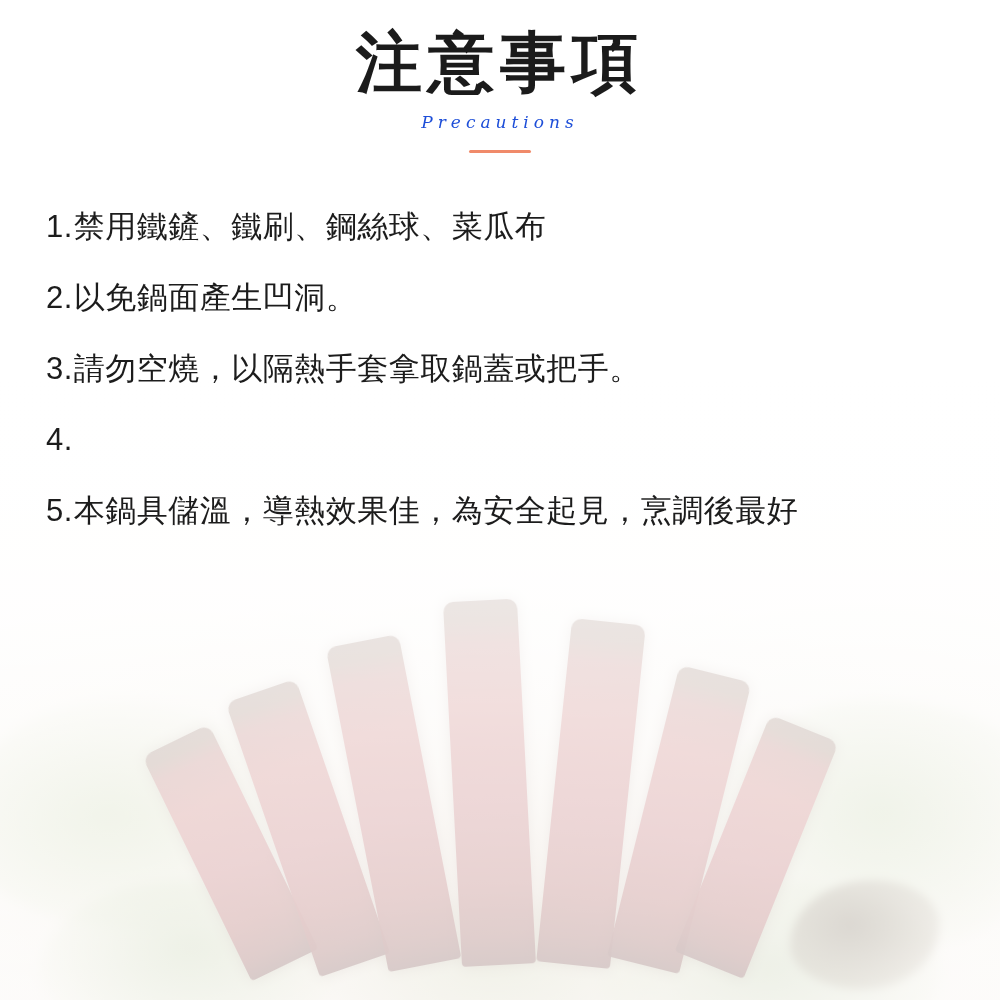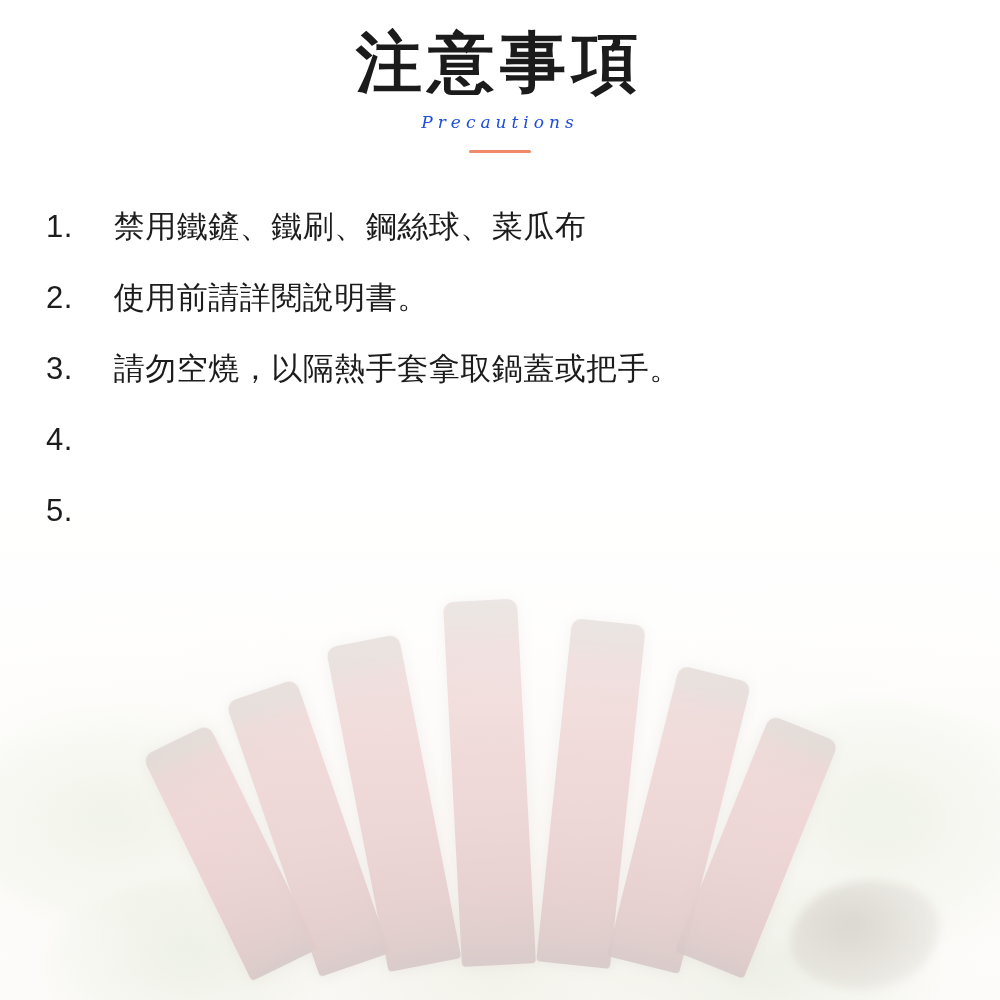--- a/index.html
+++ b/index.html
@@ -156,21 +156,20 @@
   .num {
     flex: 0 0 auto;
     font-family: "Liberation Sans", sans-serif;
     font-size: 31px;
     color: #1c1c1c;
     margin-right: 1px;
   }
   .txt {
     flex: 1 1 auto;
     text-indent: 0;
-    margin-left: 40px;
   }
   .txt .cont {
     display: block;
     padding-left: 22px;
   }
 </style>
 </head>
 <body>
 
 <div class="page">
@@ -207,35 +206,36 @@
 
     <ul class="list">
 
       <li class="item">
         <span class="num">1.</span>
         <span class="txt">禁用鐵鏟、鐵刷、鋼絲球、菜瓜布</span>
       </li>
 
       <li class="item">
         <span class="num">2.</span>
-        <span class="txt">使用前請詳閱說明書。</span>
+        <span class="txt">以免鍋面產生凹洞。</span>
       </li>
 
       <li class="item">
         <span class="num">3.</span>
         <span class="txt">請勿空燒，以隔熱手套拿取鍋蓋或把手。</span>
       </li>
 
       <li class="item">
         <span class="num">4.</span>
         <span class="txt">
         </span>
       </li>
 
       <li class="item">
         <span class="num">5.</span>
         <span class="txt">
+          <span>本鍋具儲溫，導熱效果佳，為安全起見，烹調後最好</span>
         </span>
       </li>
 
     </ul>
   </div>
 </div>
 
 </body></html>

